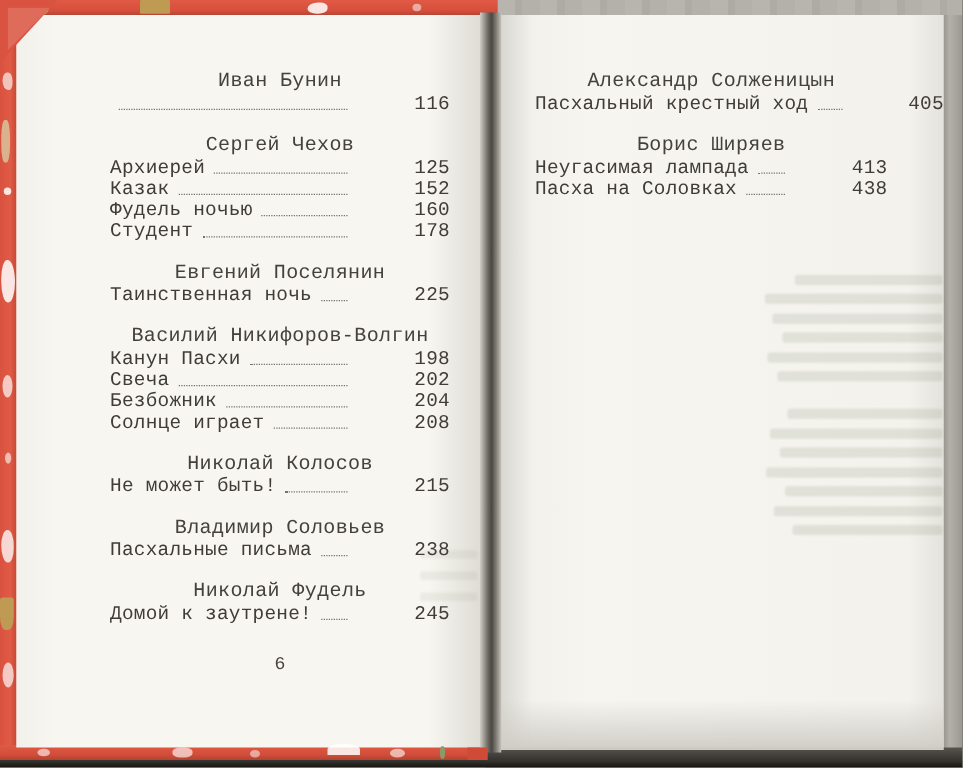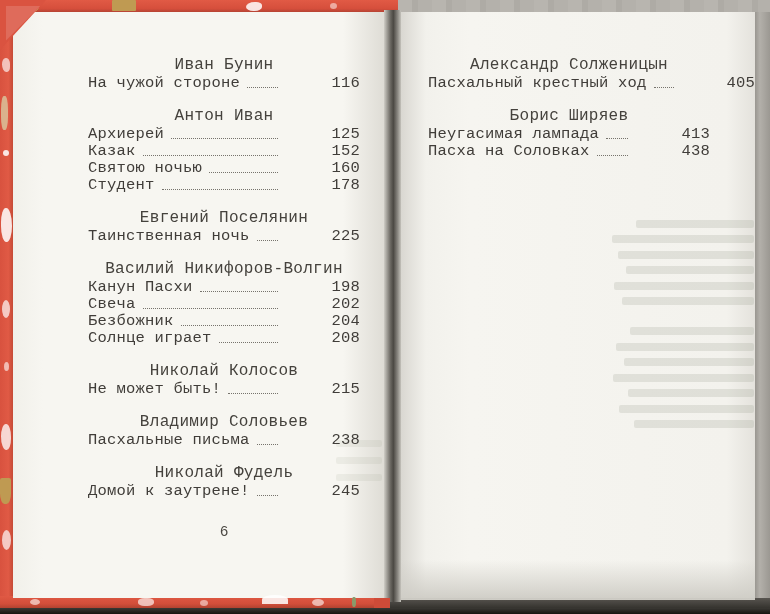--- a/index.html
+++ b/index.html
@@ -142,43 +142,42 @@
     <div class="ghost-line"></div>
       <div class="ghost-line"></div>
       <div class="ghost-line"></div>
   </div>
 
   <div id="left-toc" class="toc toc-left">
   <section class="toc-section">
     <h2 class="author">Иван Бунин</h2>
 
   <div class="toc-entry">
-    <span class="title">На чужой стороне</span>
     <span class="leader"></span>
     <span class="pagenum">116</span>
   </div>
 </section>
 
   <section class="toc-section">
-    <h2 class="author">Антон Иван</h2>
+    <h2 class="author">Сергей Чехов</h2>
 
   <div class="toc-entry">
     <span class="title">Архиерей</span>
     <span class="leader"></span>
     <span class="pagenum">125</span>
   </div>
 
   <div class="toc-entry">
     <span class="title">Казак</span>
     <span class="leader"></span>
     <span class="pagenum">152</span>
   </div>
 
   <div class="toc-entry">
-    <span class="title">Святою ночью</span>
+    <span class="title">Фудель ночью</span>
     <span class="leader"></span>
     <span class="pagenum">160</span>
   </div>
 
   <div class="toc-entry">
     <span class="title">Студент</span>
     <span class="leader"></span>
     <span class="pagenum">178</span>
   </div>
 </section>

